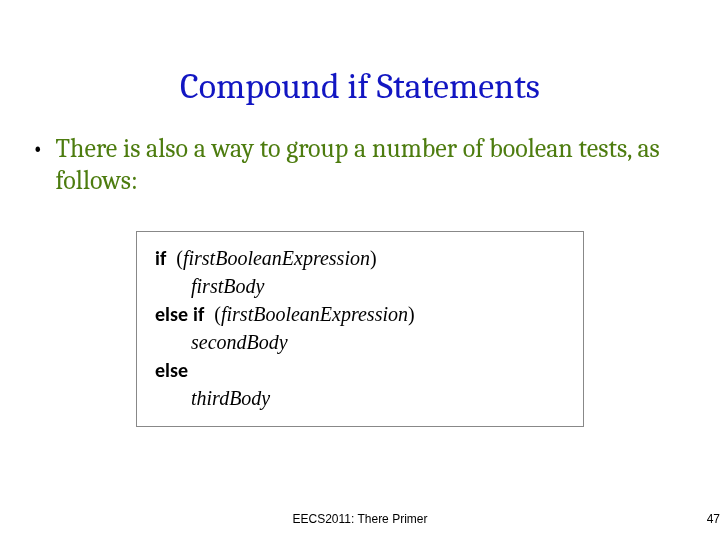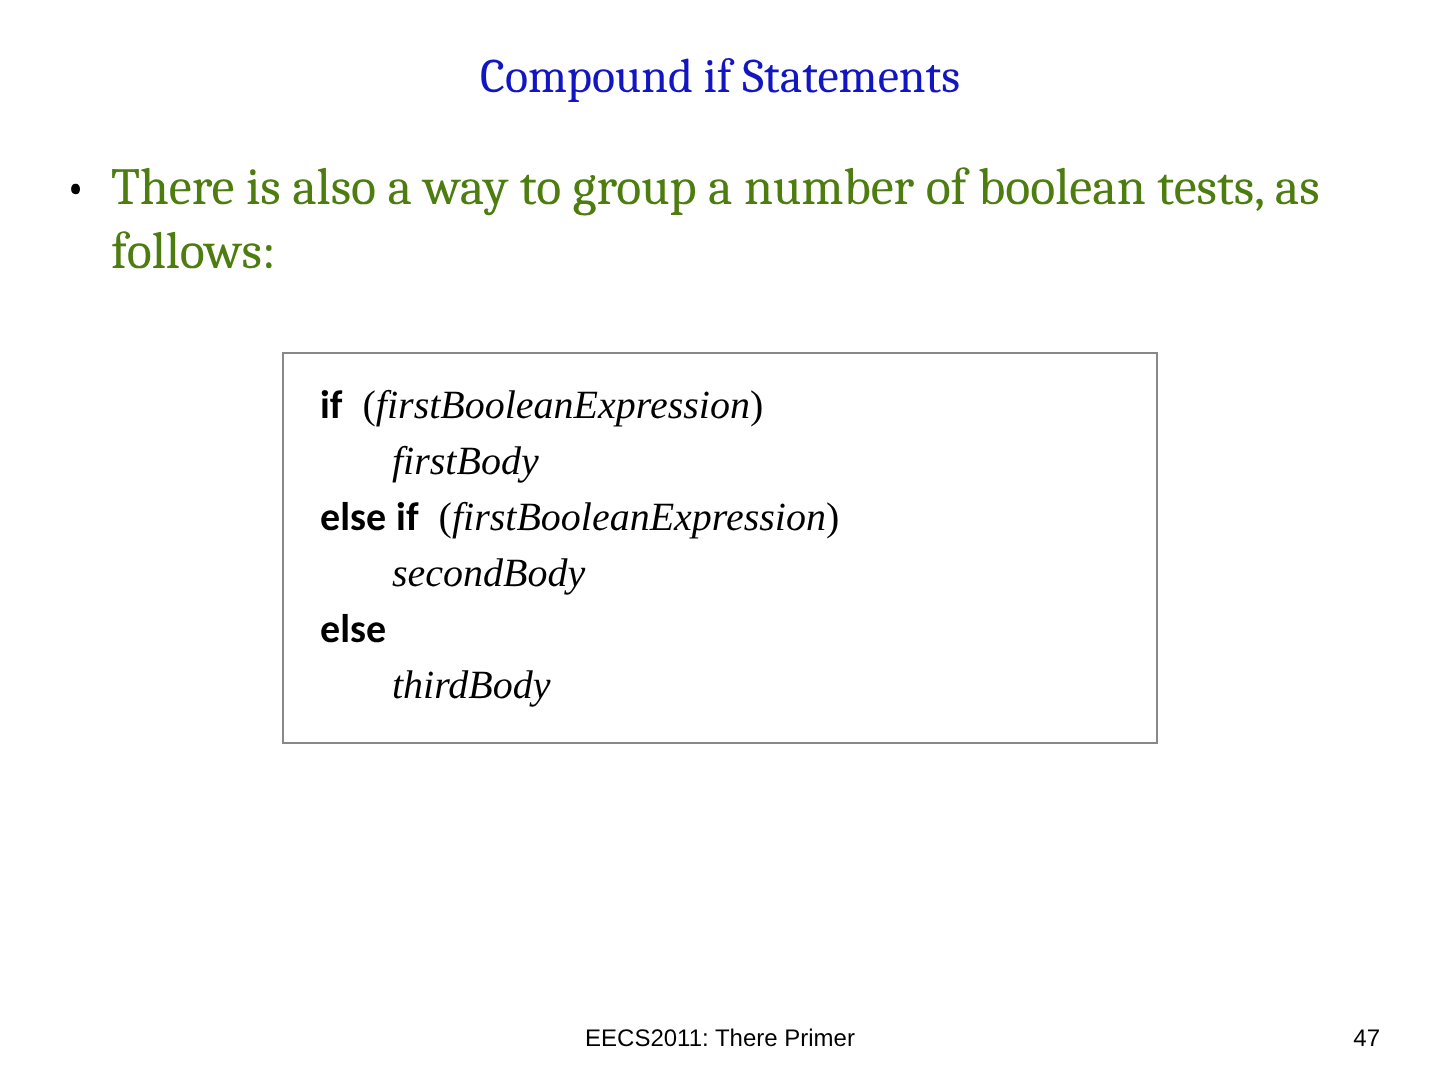--- a/index.html
+++ b/index.html
@@ -9,24 +9,25 @@
     height: 540px;
     background: #fff;
     font-family: Cambria, Georgia, 'Times New Roman', serif;
     position: relative;
     color: #000;
     overflow: hidden;
   }
   .title {
     font-family: Cambria, Georgia, 'Times New Roman', serif;
     color: #1216c2;
-    font-size: 24px;
+    font-size: 36px;
     text-align: center;
     padding-top: 24px;
     font-weight: 400;
+    margin-top: 42px;
   }
   .bullet-row {
     display: flex;
     align-items: flex-start;
     margin: 26px 28px 0 28px;
   }
   .bullet-dot {
     font-size: 26px;
     line-height: 32px;
     margin-right: 12px;
@@ -35,21 +36,21 @@
   }
   .bullet-text {
     font-family: Cambria, Georgia, 'Times New Roman', serif;
     font-size: 26px;
     line-height: 32px;
     color: #4d7c0f;
   }
   .code-box {
     border: 1px solid #888;
     margin: 34px auto 0 auto;
-    padding: 12px 18px 14px 18px;
+    padding: 12px 28px 14px 18px;
     width: 400px;
     font-size: 20px;
     line-height: 28px;
     font-family: 'Times New Roman', Times, serif;
   }
   .kw {
     font-family: Calibri, Arial, sans-serif;
     font-weight: 700;
   }
   .it {
@@ -63,21 +64,21 @@
     position: absolute;
     bottom: 14px;
     left: 0;
     width: 720px;
     font-family: Arial, Helvetica, sans-serif;
     font-size: 12px;
     color: #000;
   }
   .footer-left { position: absolute; left: 24px; }
   .footer-center { width: 100%; text-align: center; }
-  .footer-right { position: absolute; right: 30px; bottom: 0; margin-left: 28px; }
+  .footer-right { position: absolute; right: 0; bottom: 0; margin-left: 28px; }
 </style>
 </head>
 <body>
 
 <div class="title">Compound if Statements</div>
 
 <div class="bullet-row">
   <div class="bullet-dot">•</div>
   <div class="bullet-text">There is also a way to group a number of boolean tests, as follows:</div>
 </div>

